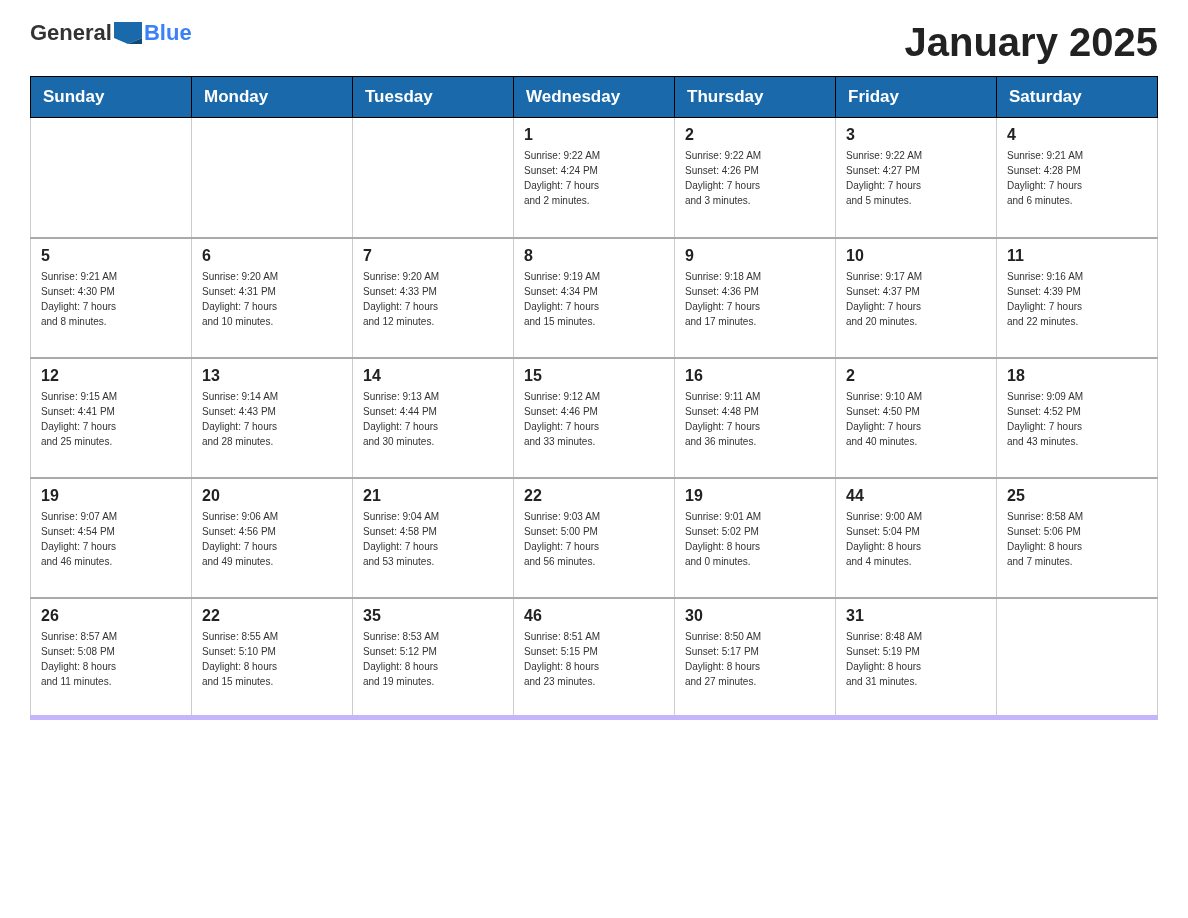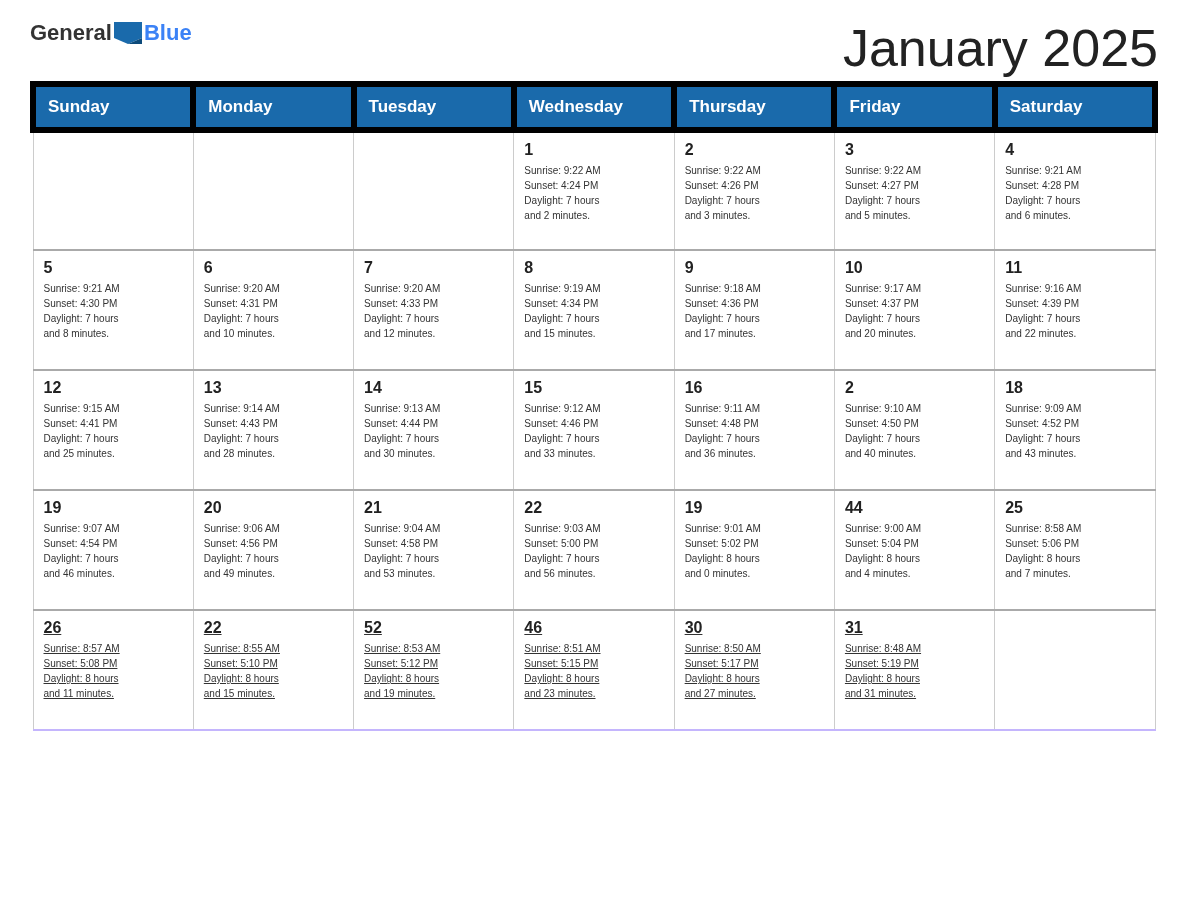--- a/index.html
+++ b/index.html
@@ -7,63 +7,63 @@
       font-family: Arial, sans-serif;
       background: #ffffff;
       padding: 20px 30px;
       width: 1188px;
       min-height: 918px;
     }
     .header {
       display: flex;
       justify-content: space-between;
       align-items: flex-start;
-      margin-bottom: 4px;
+      margin-bottom: 12px;
     }
     .logo {
       display: flex;
       align-items: center;
       font-size: 22px;
       font-weight: bold;
       color: #333;
     }
     .logo-general { color: #333; }
     .logo-blue { color: #3b82f6; }
     .logo-icon {
       width: 28px;
       height: 22px;
       margin: 0 2px;
       display: inline-block;
     }
     .title-block {
       text-align: right;
     }
     .month-title {
-      font-size: 52px;
-      font-weight: normal;
+      font-size: 40px;
+      font-weight: bold;
       color: #222;
       line-height: 1.1;
     }
     .location {
       font-size: 22px;
       color: #444;
       margin-top: 4px;
     }
     .calendar {
       width: 100%;
       border-collapse: collapse;
     }
     .calendar thead th {
       background-color: #1a6aab;
       color: #ffffff;
       font-size: 17px;
       font-weight: bold;
       padding: 10px 12px;
       text-align: left;
-      border: 6px solid #000000;
+      border: 1px solid #000000;
     }
     .calendar tbody td {
       vertical-align: top;
       padding: 8px 10px;
       border: 1px solid #cccccc;
       font-size: 12.5px;
       color: #333;
       width: 14.28%;
       min-height: 110px;
       height: 120px;
@@ -79,22 +79,21 @@
       color: #333;
       line-height: 1.5;
     }
     .empty-cell {
       background: #ffffff;
     }
     .calendar tbody tr td {
       border-bottom: 2px solid #aaaaaa;
     }
     .calendar tbody tr:last-child td {
-      border-bottom: 2px solid #c4b5fd;
-      text-decoration: underline;
+      border-bottom: 5px solid #c4b5fd;
     }
   </style>
 </head>
 <body>
 
 <div class="header">
   <div class="logo">
     <span class="logo-general">General</span>
     <svg class="logo-icon" viewBox="0 0 28 22" xmlns="http://www.w3.org/2000/svg">
       <polygon points="0,0 28,0 28,16 14,22 0,16" fill="#1a6aab"></polygon>
@@ -234,21 +233,21 @@
       <tr>
         <td>
           <div class="day-number">26</div>
           <div class="day-info">Sunrise: 8:57 AM<br>Sunset: 5:08 PM<br>Daylight: 8 hours<br>and 11 minutes.</div>
         </td>
         <td>
           <div class="day-number">22</div>
           <div class="day-info">Sunrise: 8:55 AM<br>Sunset: 5:10 PM<br>Daylight: 8 hours<br>and 15 minutes.</div>
         </td>
         <td>
-          <div class="day-number">52</div>
+          <div class="day-number">35</div>
           <div class="day-info">Sunrise: 8:53 AM<br>Sunset: 5:12 PM<br>Daylight: 8 hours<br>and 19 minutes.</div>
         </td>
         <td>
           <div class="day-number">46</div>
           <div class="day-info">Sunrise: 8:51 AM<br>Sunset: 5:15 PM<br>Daylight: 8 hours<br>and 23 minutes.</div>
         </td>
         <td>
           <div class="day-number">30</div>
           <div class="day-info">Sunrise: 8:50 AM<br>Sunset: 5:17 PM<br>Daylight: 8 hours<br>and 27 minutes.</div>
         </td>

